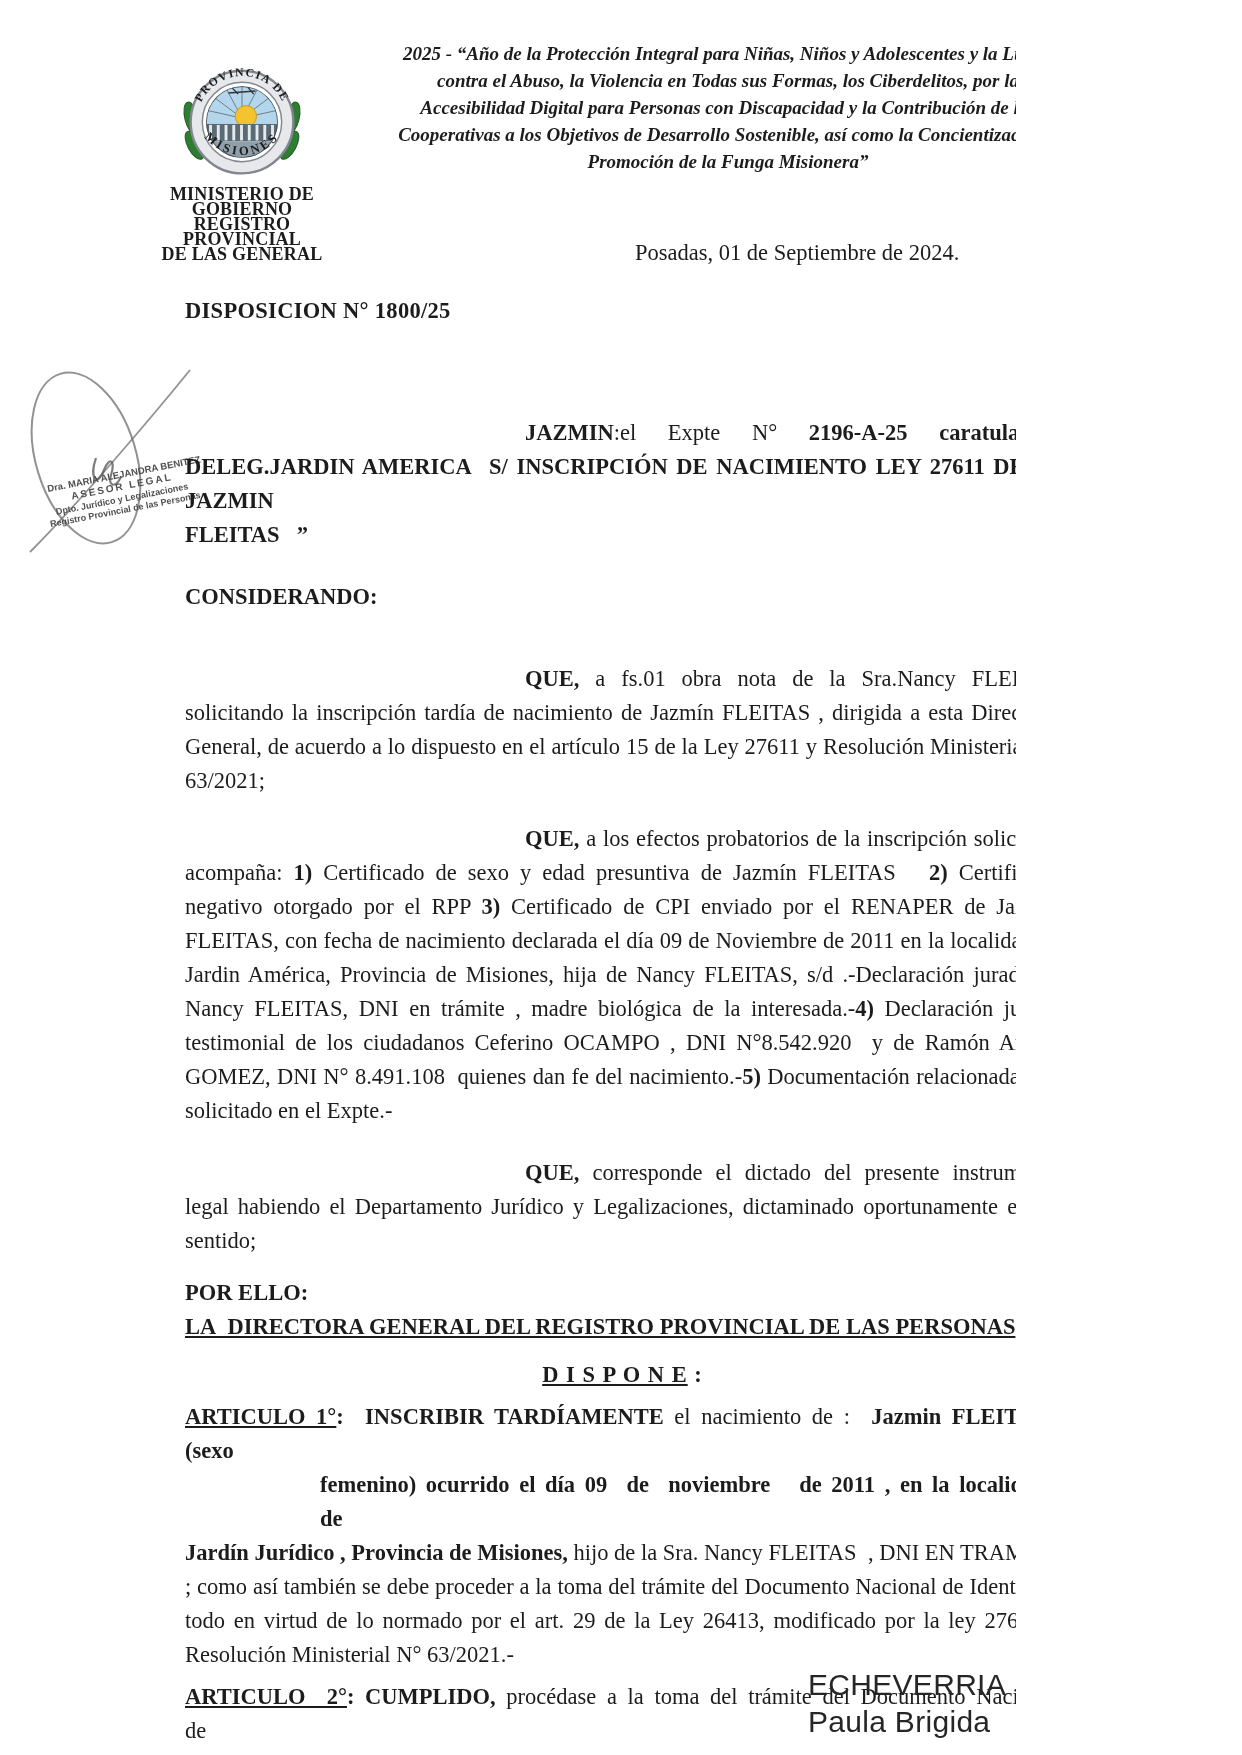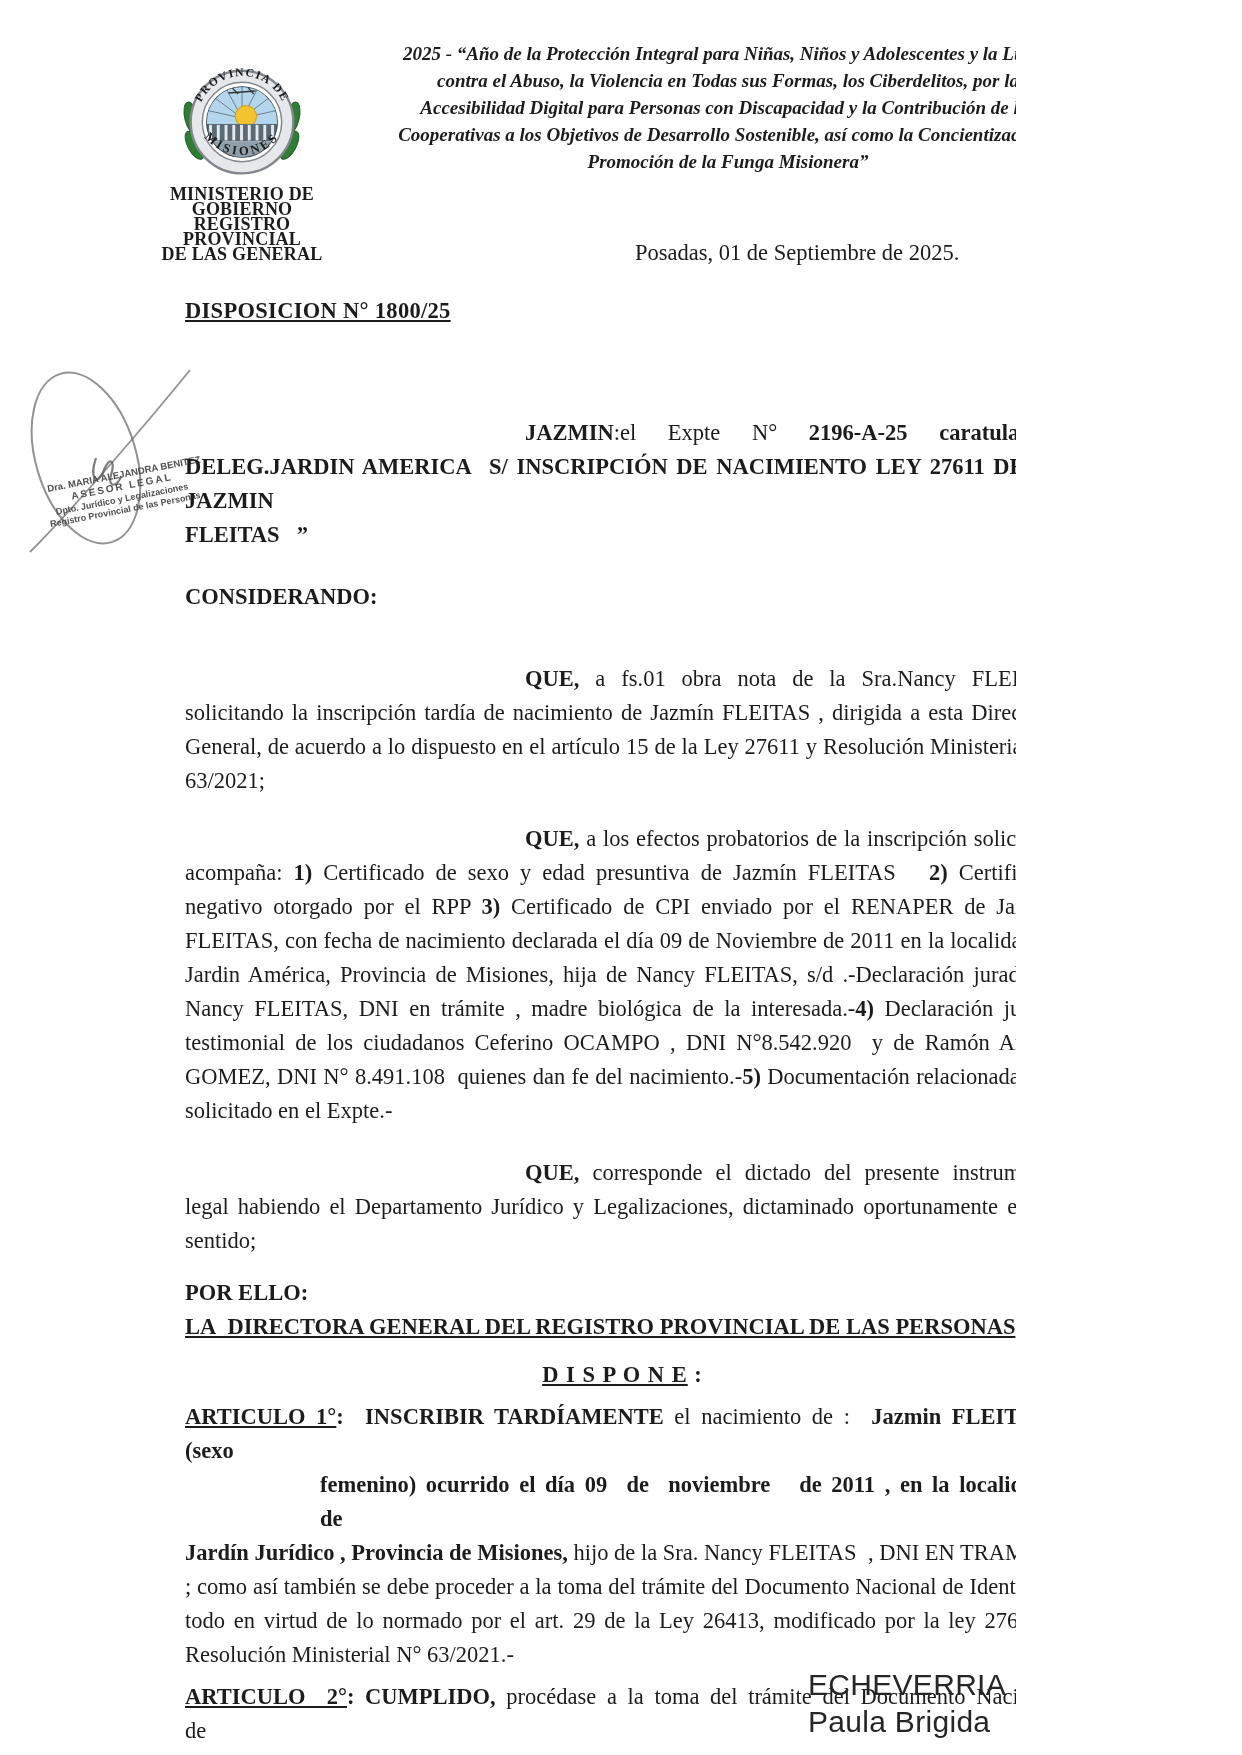--- a/index.html
+++ b/index.html
@@ -27,21 +27,21 @@
   
   .stamp{position:absolute;left:8px;top:340px;z-index:0;}
 
   
   .body{
     position:absolute;top:236px;left:0;width:1242px;
     padding:0 182px 0 185px;box-sizing:border-box;
     font-size:22.5px;line-height:34px;z-index:1;
   }
   .dateline{text-indent:450px;margin:0 0 24px 0;}
-  .doc-title{font-weight:bold;text-decoration:underline;margin:0 0 88px 0;letter-spacing:.3px;}
+  .doc-title{font-weight:bold;margin:0 0 88px 0;letter-spacing:.3px;}
   .jp{text-align:justify;margin:0;}
   .ind{text-indent:340px;}
   .visto-l1{word-spacing:26px;}
   .visto-l2{word-spacing:3px;font-weight:bold;}
   .mb-visto{margin-bottom:28px;}
   .mb-cons{margin-bottom:48px;}
   .mb-que1{margin-bottom:24px;}
   .mb-que2{margin-bottom:28px;}
   .mb-que3{margin-bottom:18px;}
   .mb-dir{margin-bottom:14px;}
@@ -152,21 +152,21 @@
         <text x="0" y="0" font-size="9.5">Dra. MARIA ALEJANDRA BENITEZ</text>
         <text x="22" y="12" font-size="10" letter-spacing="2">ASESOR LEGAL</text>
         <text x="4" y="24" font-size="9">Dpto. Jurídico y Legalizaciones</text>
         <text x="-4" y="35" font-size="9">Registro Provincial de las Personas</text>
       </g>
     </svg>
   </div>
 
   <div class="body">
 
-    <p class="dateline">Posadas, 01 de Septiembre de 2025.</p>
+    <p class="dateline">Posadas, 01 de Septiembre de 2024.</p>
 
     <p class="doc-title">DISPOSICION N° 1800/25</p>
 
     <div class="mb-visto">
       <div class="jp ind visto-l1"><span class="b">JAZMIN</span><span>:el Expte N° </span><span class="b">2196-A-25</span><span> </span><span class="b">caratulado:</span></div>
       <div class="visto-l2"><span class="b">DELEG.JARDIN AMERICA&nbsp; S/ INSCRIPCIÓN DE NACIMIENTO LEY 27611 DE JAZMIN</span></div>
       <div class="visto-l2"><span class="b">FLEITAS&nbsp; ”</span></div>
     </div>
 
     <p class="b mb-cons">CONSIDERANDO:</p>

